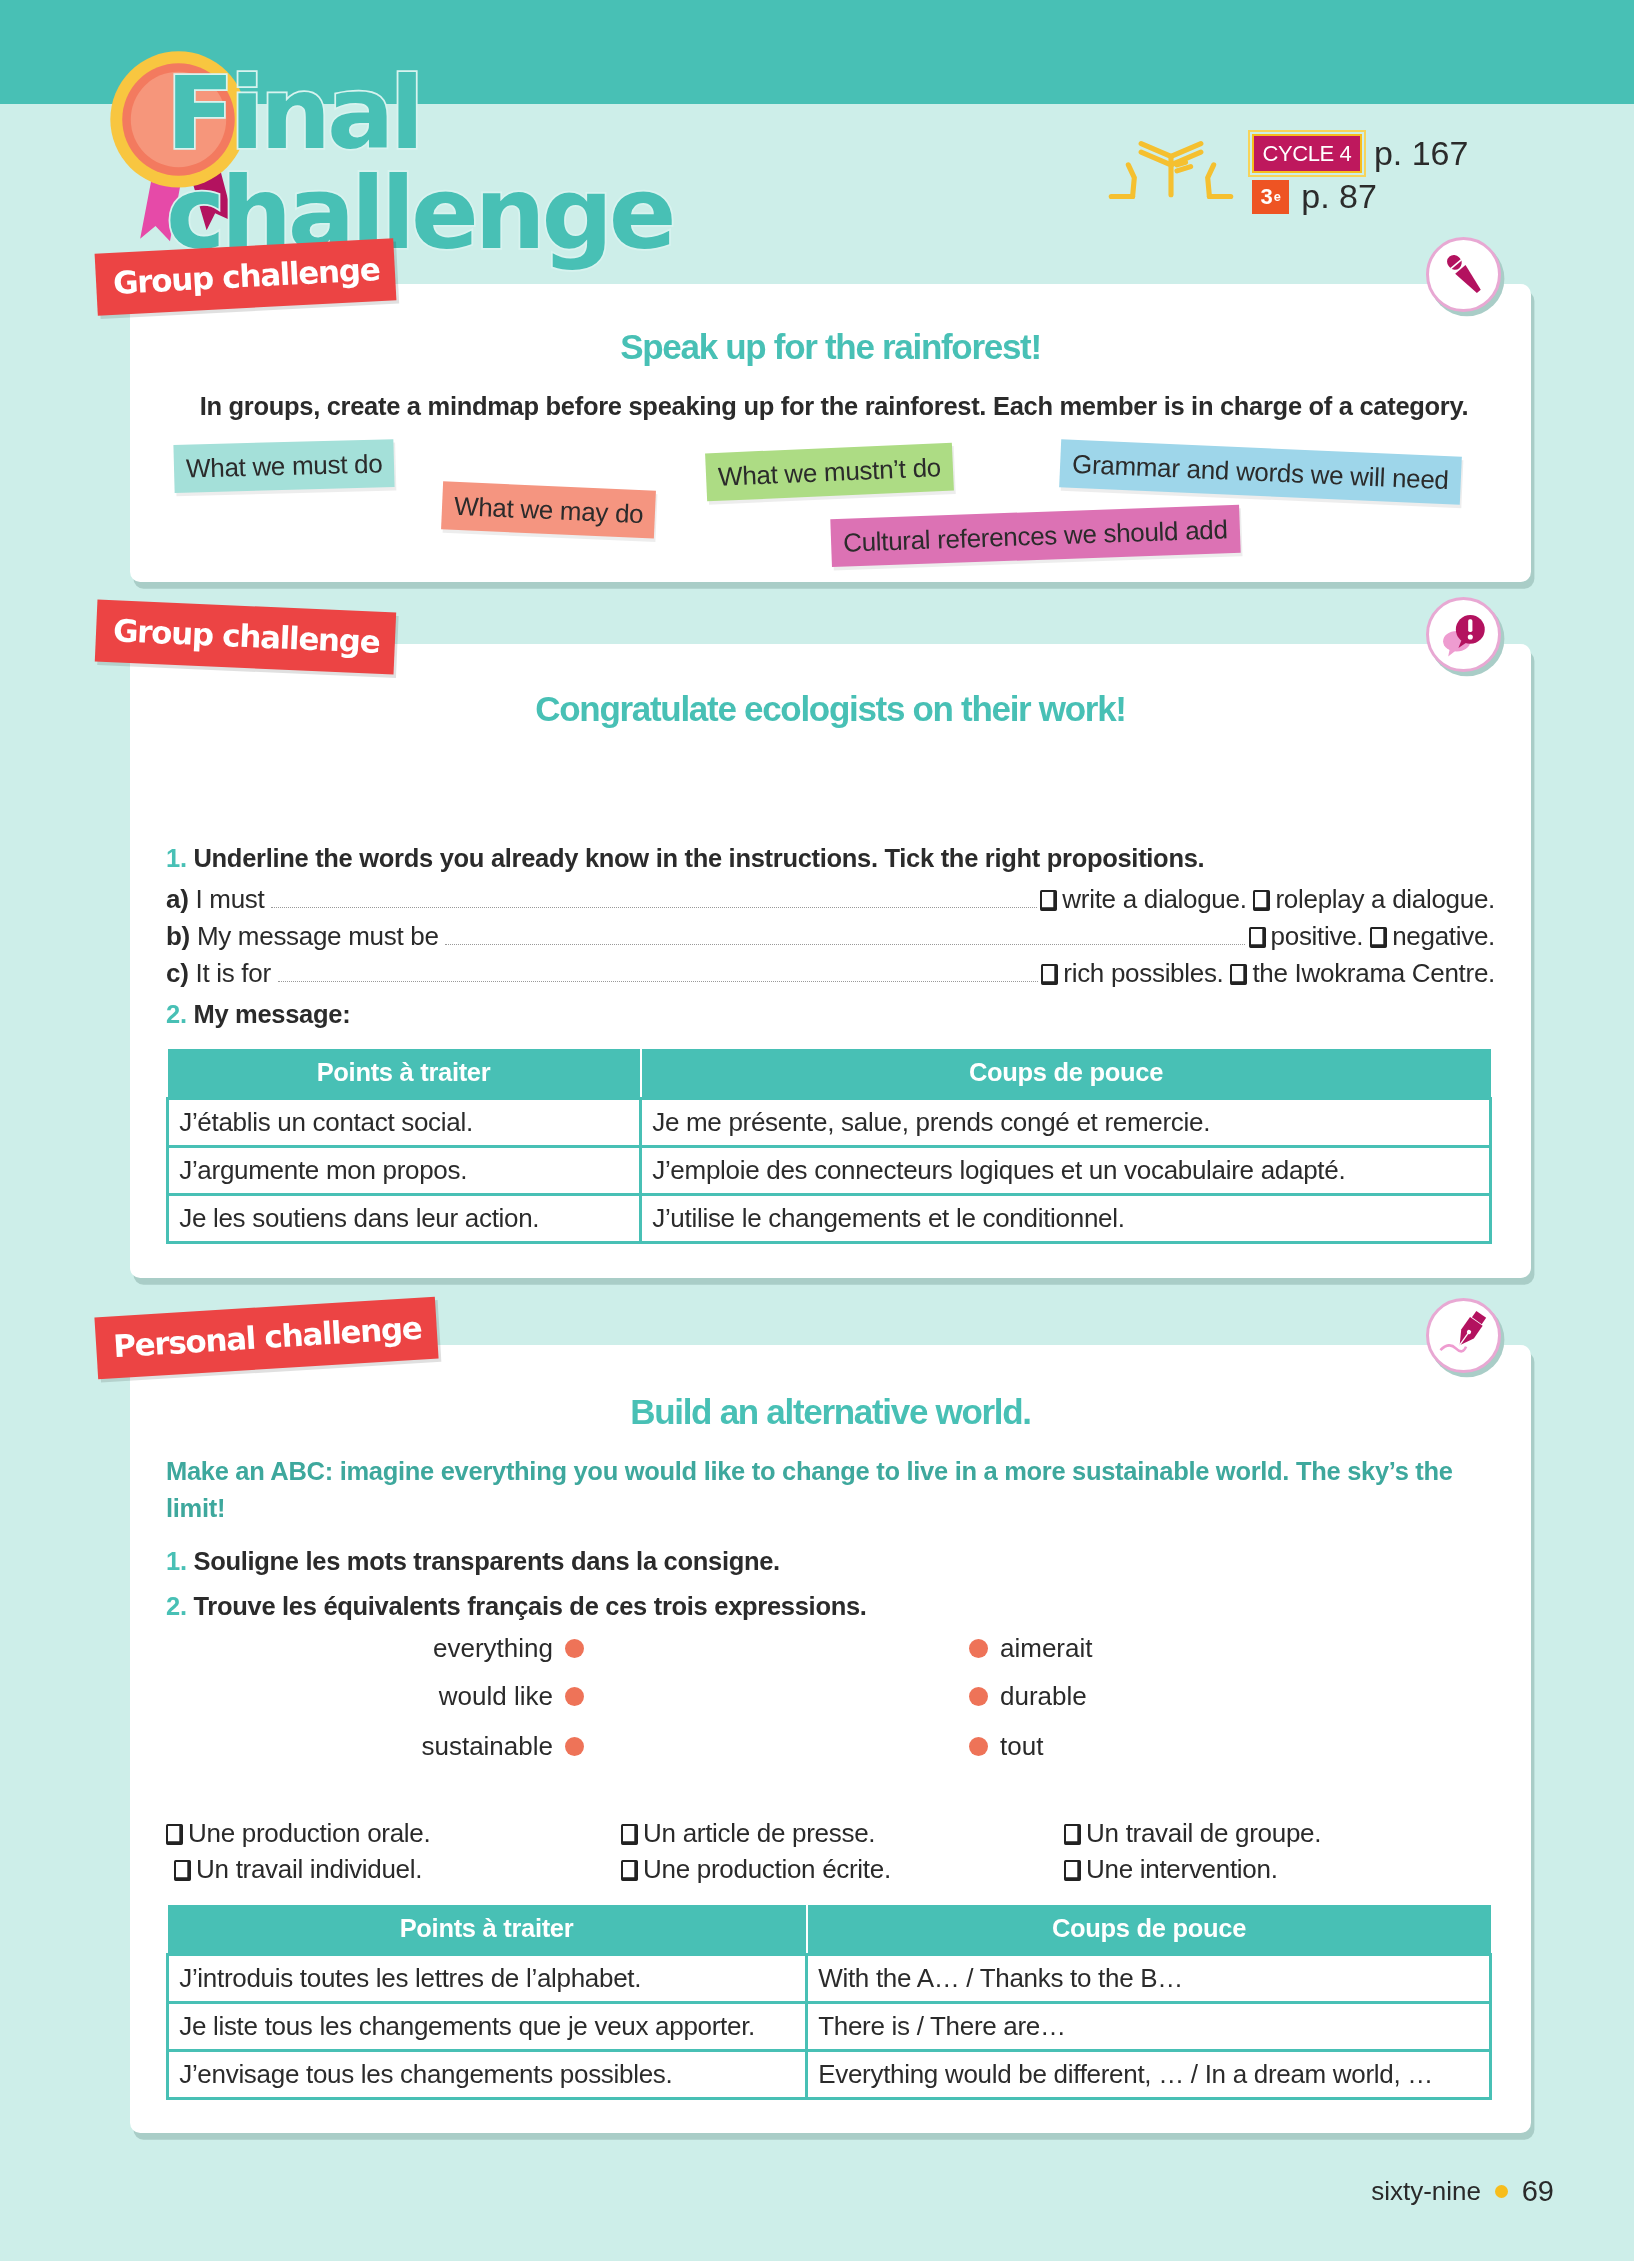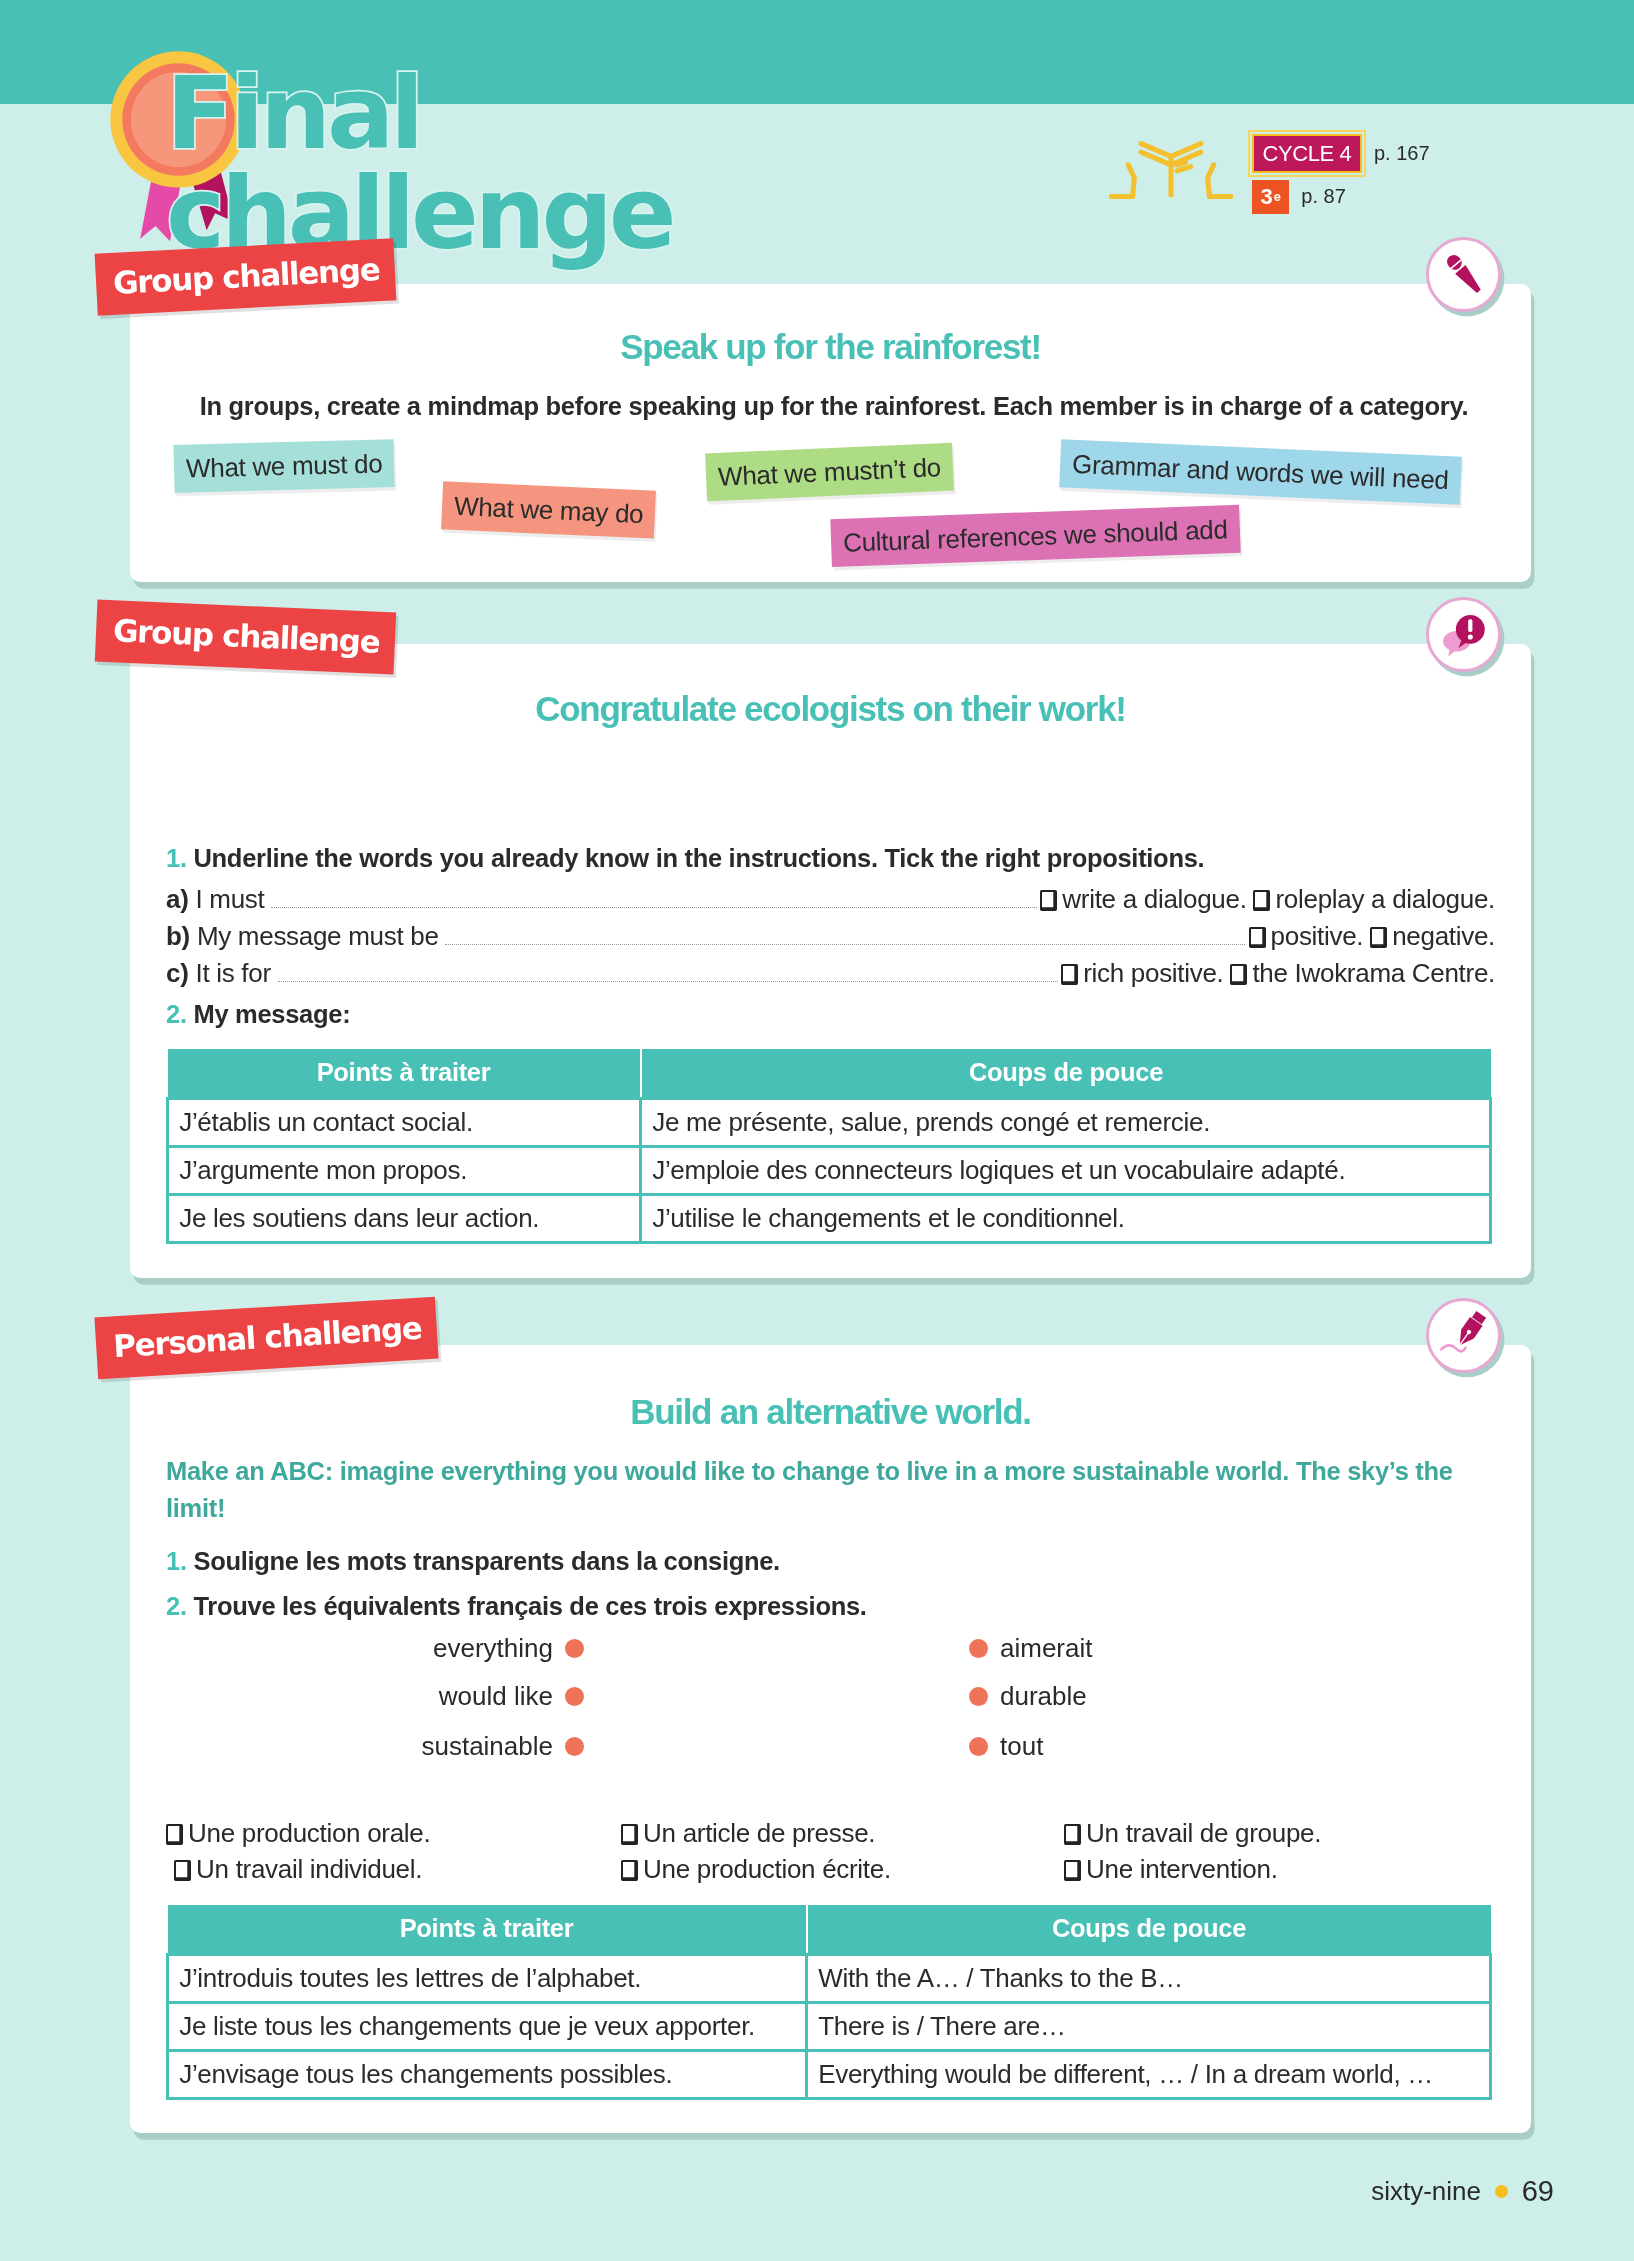--- a/index.html
+++ b/index.html
@@ -31,21 +31,21 @@
   .cycle-badge {
     background: #be185d; color: #fff; font-weight: normal; font-size: 22px;
     padding: 4.3px 8.5px; border: 2.6px solid #f7bd1c; outline: 2.6px solid #f7d45a; outline-offset: 2.6px;
     letter-spacing: -0.4px;
   }
   .grade-badge {
     background: #ee5423; color: #fff; font-weight: bold; font-size: 22px;
     padding: 3.4px 8.5px; height: 34px; display: flex; align-items: center;
   }
   .grade-badge sup { font-size: 12.8px; margin-left: 0.9px; }
-  .ref-page { font-size: 20px; color: #2b2b2b; margin-left: 12px; }
+  .ref-page { font-size: 34px; color: #2b2b2b; margin-left: 12px; }
 
   .card {
     position: absolute; left: 130px; width: 1401px; background: #fff;
     border-radius: 10.2px; box-shadow: 3.4px 6.8px 0 #a9cdc7;
   }
   .card-1 { top: 284px; height: 298px; }
   .card-2 { top: 644px; height: 634px; }
   .card-3 { top: 1345px; height: 788px; }
 
   .tag {
@@ -180,21 +180,21 @@
     </div>
     <div class="line-row">
       <span class="lbl"><b>b)</b> <span>My message must be</span></span>
       <span class="dots"></span>
       <span><span class="box"></span><span>positive.</span></span>
       <span style="margin-left:6.8px;"><span class="box"></span><span>negative.</span></span>
     </div>
     <div class="line-row">
       <span class="lbl"><b>c)</b> <span>It is for</span></span>
       <span class="dots"></span>
-      <span><span class="box"></span><span>rich positive.</span></span>
+      <span><span class="box"></span><span>rich possibles.</span></span>
       <span style="margin-left:6.8px;"><span class="box"></span><span>the Iwokrama Centre.</span></span>
     </div>
   </div>
   <div class="instruction" style="position:absolute;top:356px;left:36px;"><span class="num">2.</span><span>My message:</span></div>
 
   <table class="tbl" style="top:405px;">
     <colgroup>
         <col style="width:473px">
         <col>
       </colgroup>

